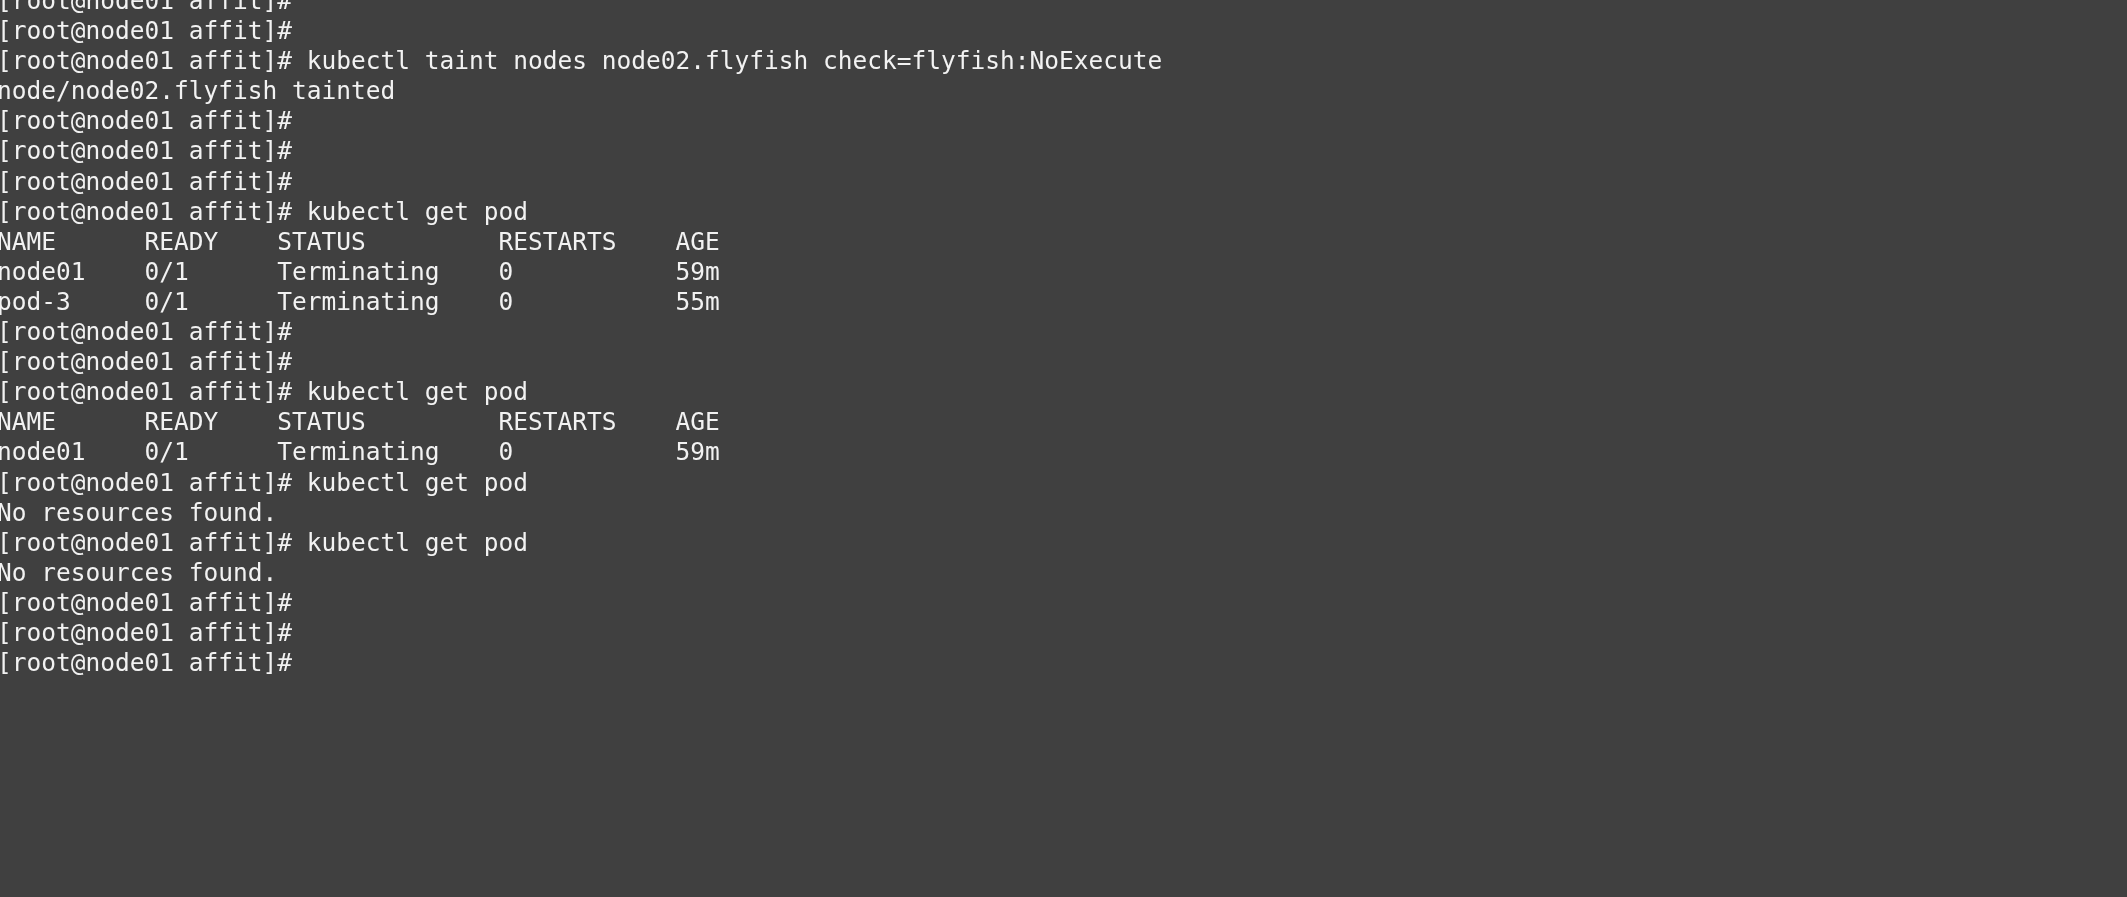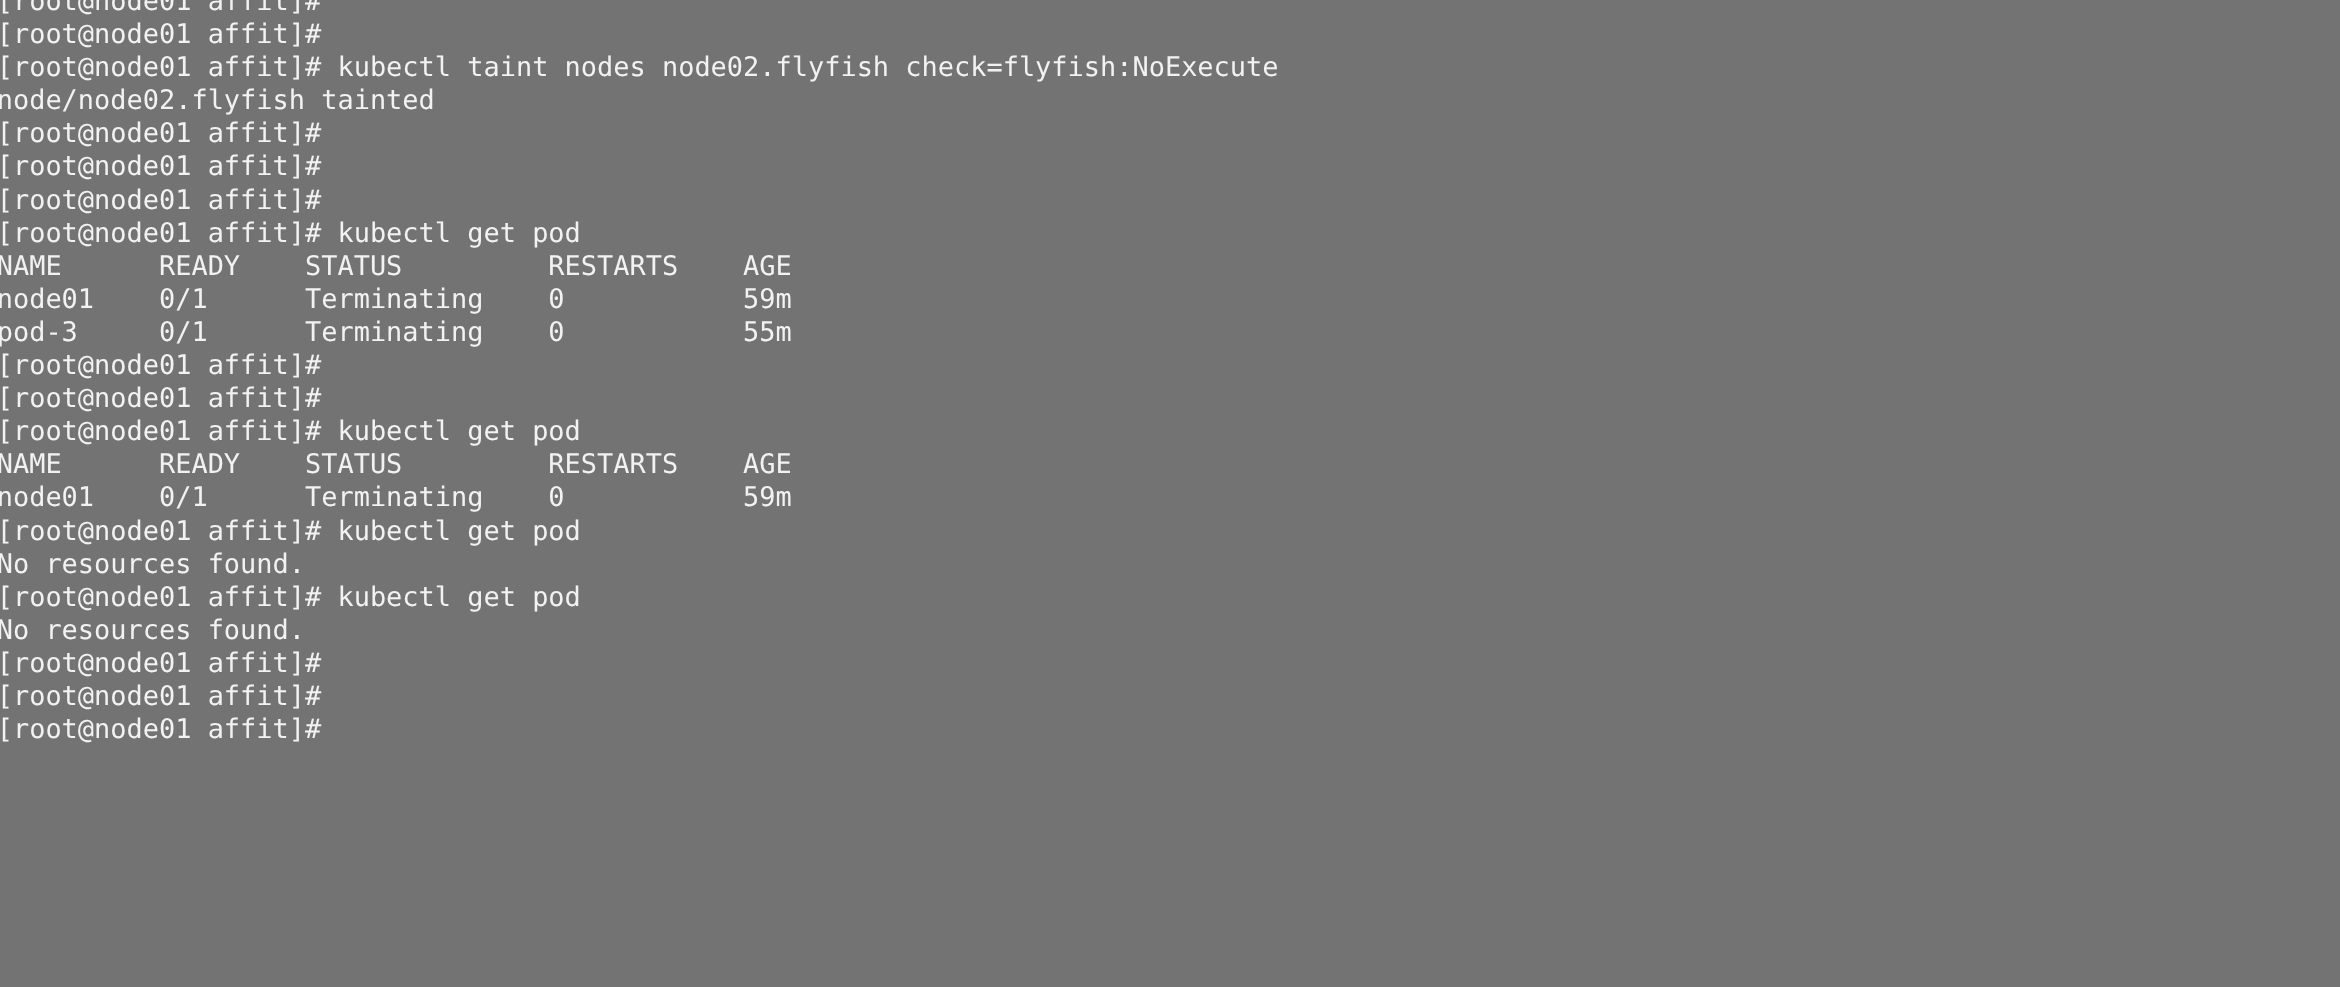--- a/index.html
+++ b/index.html
@@ -10,21 +10,21 @@
   }
   body {
     width: 2127px;
     height: 897px;
     overflow: hidden;
   }
   #terminal {
     position: relative;
     width: 2127px;
     height: 897px;
-    background: #737373;
+    background: #404040;
     overflow: hidden;
   }
   
   #screen {
     position: absolute;
     left: -3px;
     top: -14px;
     width: 2130px;
     font-family: "DejaVu Sans Mono", "Liberation Mono", monospace;
     font-size: 24.5px;

